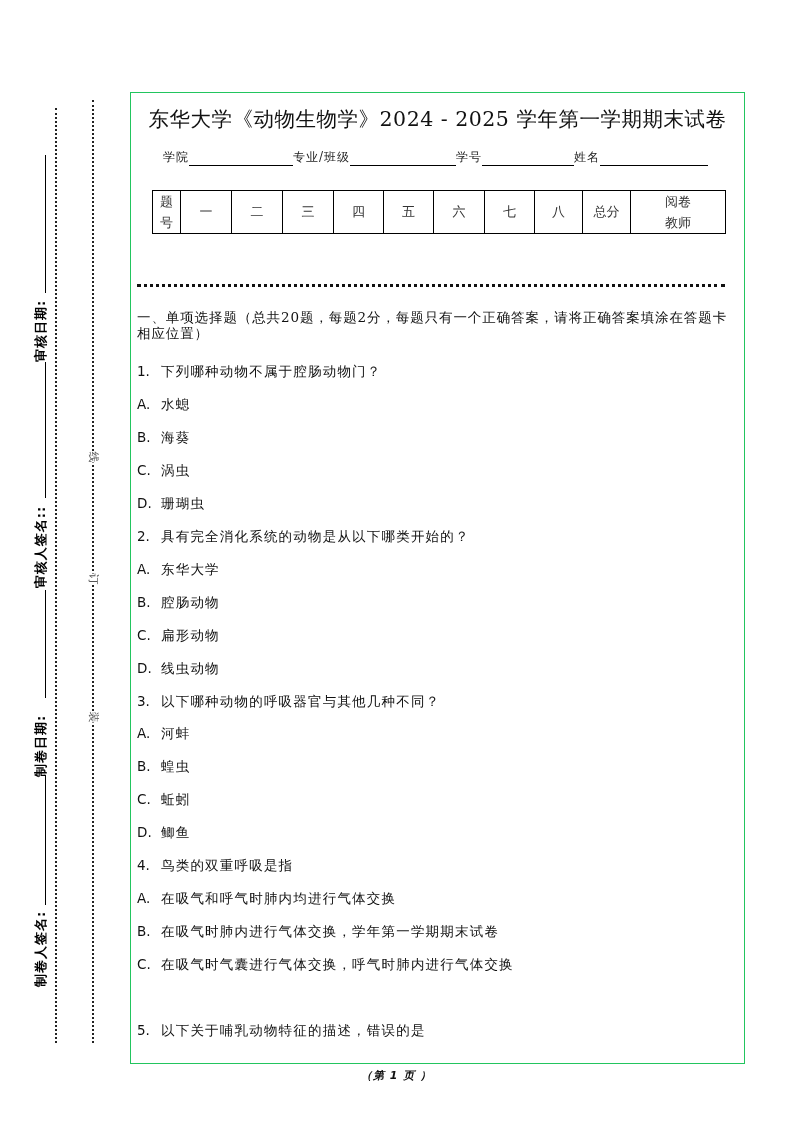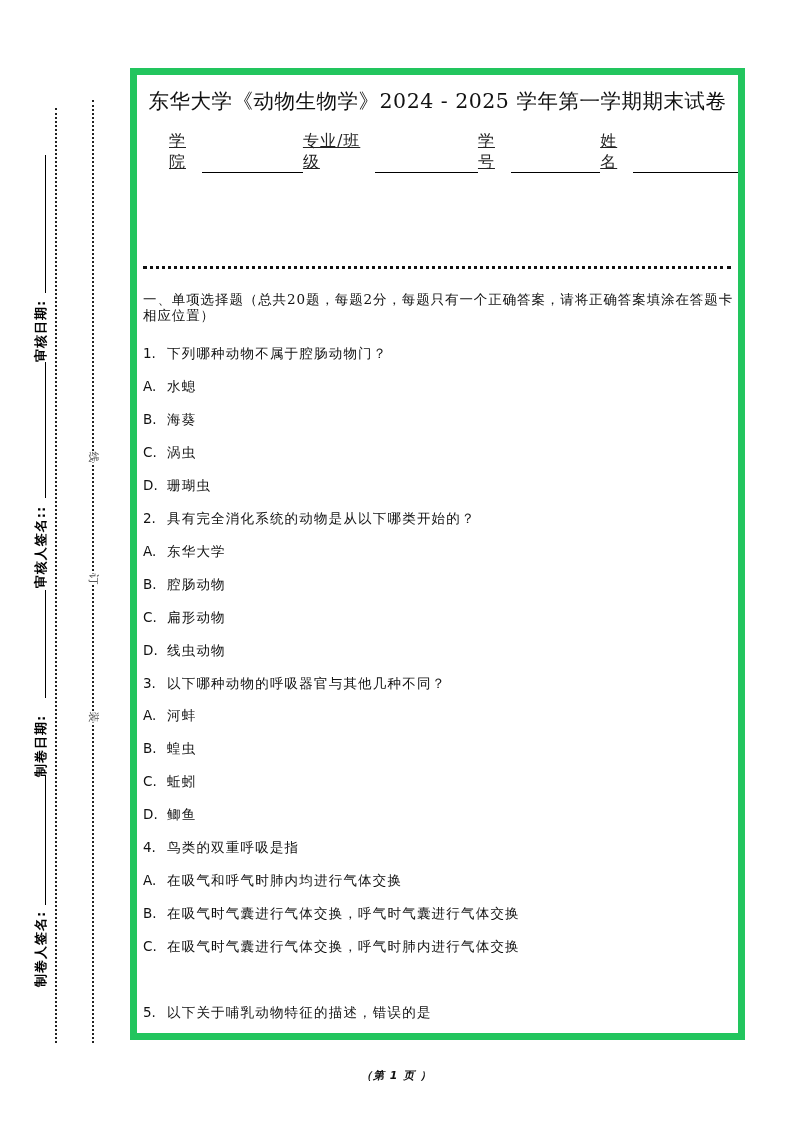--- a/index.html
+++ b/index.html
@@ -9,28 +9,28 @@
   
   .vline-solid { position:absolute; width:1px; background:#000; }
   .vdots { position:absolute; width:0; border-left:2px dotted #222; }
   .vlabel { position:absolute; transform:rotate(-90deg); transform-origin:center center;
             white-space:nowrap; font-family:"DejaVu Sans","Liberation Sans",sans-serif;
             font-weight:bold; font-size:13px; letter-spacing:1px; color:#000; }
   .vmark { position:absolute; font-size:11px; color:#555; background:#fff;
            transform:rotate(90deg); line-height:12px; padding:1px 0; }
 
   
-  .frame { position:absolute; left:130px; top:68px; width:615px; height:972px;
-           border:7px solid #22c55e; box-sizing:border-box; }
+  .frame { position:absolute; left:130px; top:92px; width:615px; height:972px;
+           border:1px solid #22c55e; box-sizing:border-box; }
 
   .title { position:absolute; left:0; top:12px; width:100%; text-align:center;
            font-size:20.5px; letter-spacing:0.5px; color:#111; }
 
-  .info { position:absolute; top:56px; left:32px; font-size:16px; color:#222;
-          display:flex; align-items:flex-end;text-decoration:underline; }
+  .info { position:absolute; top:56px; left:32px; font-size:12px; color:#222;
+          display:flex; align-items:flex-end; }
   .info .lab { letter-spacing:1px; }
   .info .blank { display:inline-block; border-bottom:1px solid #000; height:12px; }
 
   table.score { position:absolute; left:21px; top:97px; border-collapse:collapse;
                 font-size:13px; color:#333; }
   table.score td { border:1px solid #000; text-align:center; padding:0; }
   table.score tr.r1 td { height:41px; }
   table.score tr.r2 td { height:42px; }
   table.score td.hdr { line-height:21px; font-size:13px; }
 
@@ -81,20 +81,37 @@
     <span class="lab">专业/班级</span>
     <span class="blank" style="width:106px;"></span>
     <span class="lab">学号</span>
     <span class="blank" style="width:92px;"></span>
     <span class="lab">姓名</span>
     <span class="blank" style="width:108px;"></span>
   </div>
 
   <table class="score">
     <tbody>
+        <tr class="r1">
+      <td class="hdr" style="width:27px;">
+        <span style="display:inline-block;width:14px;word-break:break-all;">题号</span>
+      </td>
+      <td style="width:50px;">一</td>
+      <td style="width:50px;">二</td>
+      <td style="width:50px;">三</td>
+      <td style="width:49px;">四</td>
+      <td style="width:49px;">五</td>
+      <td style="width:50px;">六</td>
+      <td style="width:49px;">七</td>
+      <td style="width:47px;">八</td>
+      <td style="width:47px;">总分</td>
+      <td class="hdr" style="width:94px;">
+        <span style="display:inline-block;width:28px;word-break:break-all;">阅卷教师</span>
+      </td>
+    </tr>
   </tbody>
     </table>
 
   <div class="hdots"></div>
 
   <div class="section">一、单项选择题（总共20题，每题2分，每题只有一个正确答案，请将正确答案填涂在答题卡相应位置）</div>
 
   <div class="q" style="top:270px;"><span class="num">1.</span><span>下列哪种动物不属于腔肠动物门？</span></div>
   <div class="q" style="top:303px;"><span class="num">A.</span><span>水螅</span></div>
   <div class="q" style="top:336px;"><span class="num">B.</span><span>海葵</span></div>
@@ -108,19 +125,19 @@
   <div class="q" style="top:567px;"><span class="num">D.</span><span>线虫动物</span></div>
 
   <div class="q" style="top:600px;"><span class="num">3.</span><span>以下哪种动物的呼吸器官与其他几种不同？</span></div>
   <div class="q" style="top:632px;"><span class="num">A.</span><span>河蚌</span></div>
   <div class="q" style="top:665px;"><span class="num">B.</span><span>蝗虫</span></div>
   <div class="q" style="top:698px;"><span class="num">C.</span><span>蚯蚓</span></div>
   <div class="q" style="top:731px;"><span class="num">D.</span><span>鲫鱼</span></div>
 
   <div class="q" style="top:764px;"><span class="num">4.</span><span>鸟类的双重呼吸是指</span></div>
   <div class="q" style="top:797px;"><span class="num">A.</span><span>在吸气和呼气时肺内均进行气体交换</span></div>
-  <div class="q" style="top:830px;"><span class="num">B.</span><span>在吸气时气囊进行气体交换，呼气时气囊进行气体交换</span></div>
+  <div class="q" style="top:830px;"><span class="num">B.</span><span>在吸气时肺内进行气体交换，学年第一学期期末试卷</span></div>
   <div class="q" style="top:863px;"><span class="num">C.</span><span>在吸气时气囊进行气体交换，呼气时肺内进行气体交换</span></div>
 
   <div class="q" style="top:929px;"><span class="num">5.</span><span>以下关于哺乳动物特征的描述，错误的是</span></div>
 </div>
 
 <div class="footer">（第 1 页 ）</div>
 
 </body></html>

